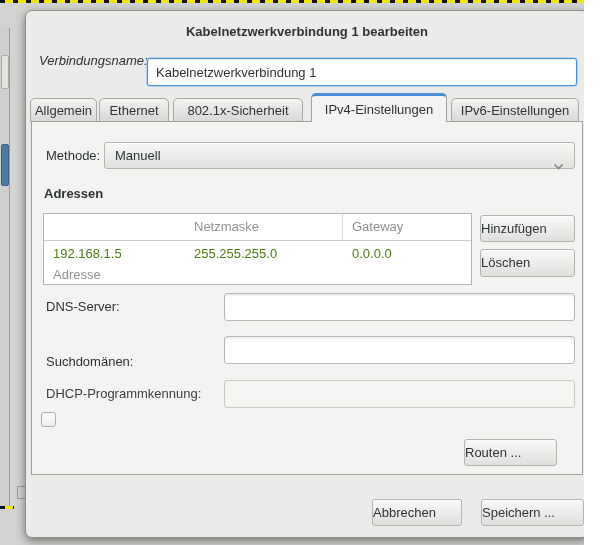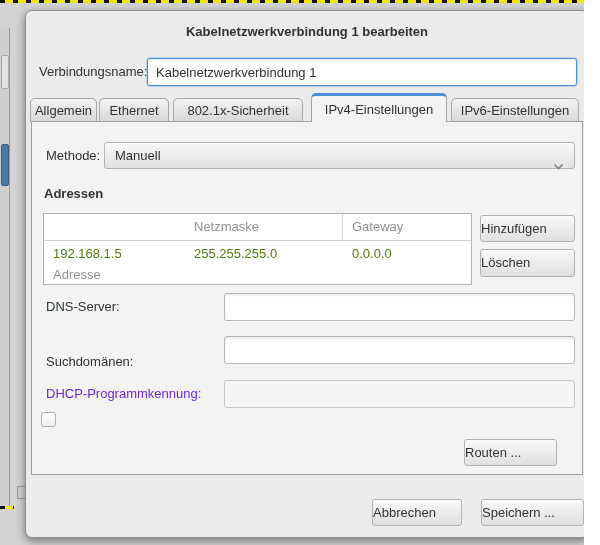--- a/index.html
+++ b/index.html
@@ -24,21 +24,21 @@
   .bg-frag-bottom { position:absolute; left:17px; top:486px; width:9px; height:13px;
                     background:#d2d2d0; border:1px solid #9d9d9a; }
 
   
   .dialog { position:absolute; left:25px; top:10px; width:564px; height:528px;
             background:#ebebe9; border:1px solid #8f8f8a; border-radius:7px;
             box-shadow:0 3px 10px rgba(0,0,0,.45); }
   .dlg-title { position:absolute; left:0; top:13px; width:100%; text-align:center;
                font-weight:bold; color:#2e3436; }
 
-  .name-label { position:absolute; left:13px; top:47px; height:28px; line-height:28px; }
+  .name-label { position:absolute; left:13px; top:36px; height:28px; line-height:28px;font-style:italic; }
   .name-input { position:absolute; left:121px; top:47px; width:430px; height:28px;
                 background:#fff; border:1px solid #4a90d9; border-radius:3px;
                 box-shadow:inset 0 1px 2px rgba(0,0,0,.08), 0 0 0 1px rgba(74,144,217,.30);
                 font:13px "Liberation Sans",sans-serif; color:#2e3436; padding:0 8px; outline:none; }
 
   
   .tab { position:absolute; text-align:center; font-size:13px; color:#2e3436; cursor:default; }
   .tab.inactive { top:87px; height:24px; line-height:23px;
                   background:linear-gradient(#f3f3f1,#d8d8d6);
                   border:1px solid #a7a7a4; border-radius:5px 5px 0 0; z-index:1; }
@@ -81,21 +81,21 @@
   .btn-del { left:448px; top:127px; width:95px; height:28px; line-height:26px; }
   .btn-routes { left:432px; top:317px; width:93px; height:27px; line-height:25px; }
   .btn-cancel { left:346px; top:488px; width:90px;  height:27px; line-height:25px; }
   .btn-save   { left:455px; top:488px; width:103px; height:27px; line-height:25px; }
 
   .entry { position:absolute; left:192px; width:351px; height:28px; background:#fff;
            border:1px solid #b7b7b3; border-radius:3px; box-shadow:inset 0 2px 2px rgba(0,0,0,.07);
            font:13px "Liberation Sans",sans-serif; color:#2e3436; padding:0 7px; outline:none; }
   .row-dns   { top:171px; } .row-search { top:214px; } .row-dhcp { top:258px; }
   .entry.disabled { background:#f5f5f3; border-color:#c9c9c6; box-shadow:none; }
-  .label-disabled { color:#6d28d9; }
+  .label-disabled { color:#404040; }
 
   .checkbox { position:absolute; left:9px; top:290px; width:15px; height:15px;
               background:linear-gradient(#fefefe,#efefed); border:1px solid #aeaeab; border-radius:3px; }
   .check-label { position:absolute; left:33px; top:284px; height:26px; line-height:26px; }
 </style>
 </head>
 <body>
 
 <div class="screen">
 

